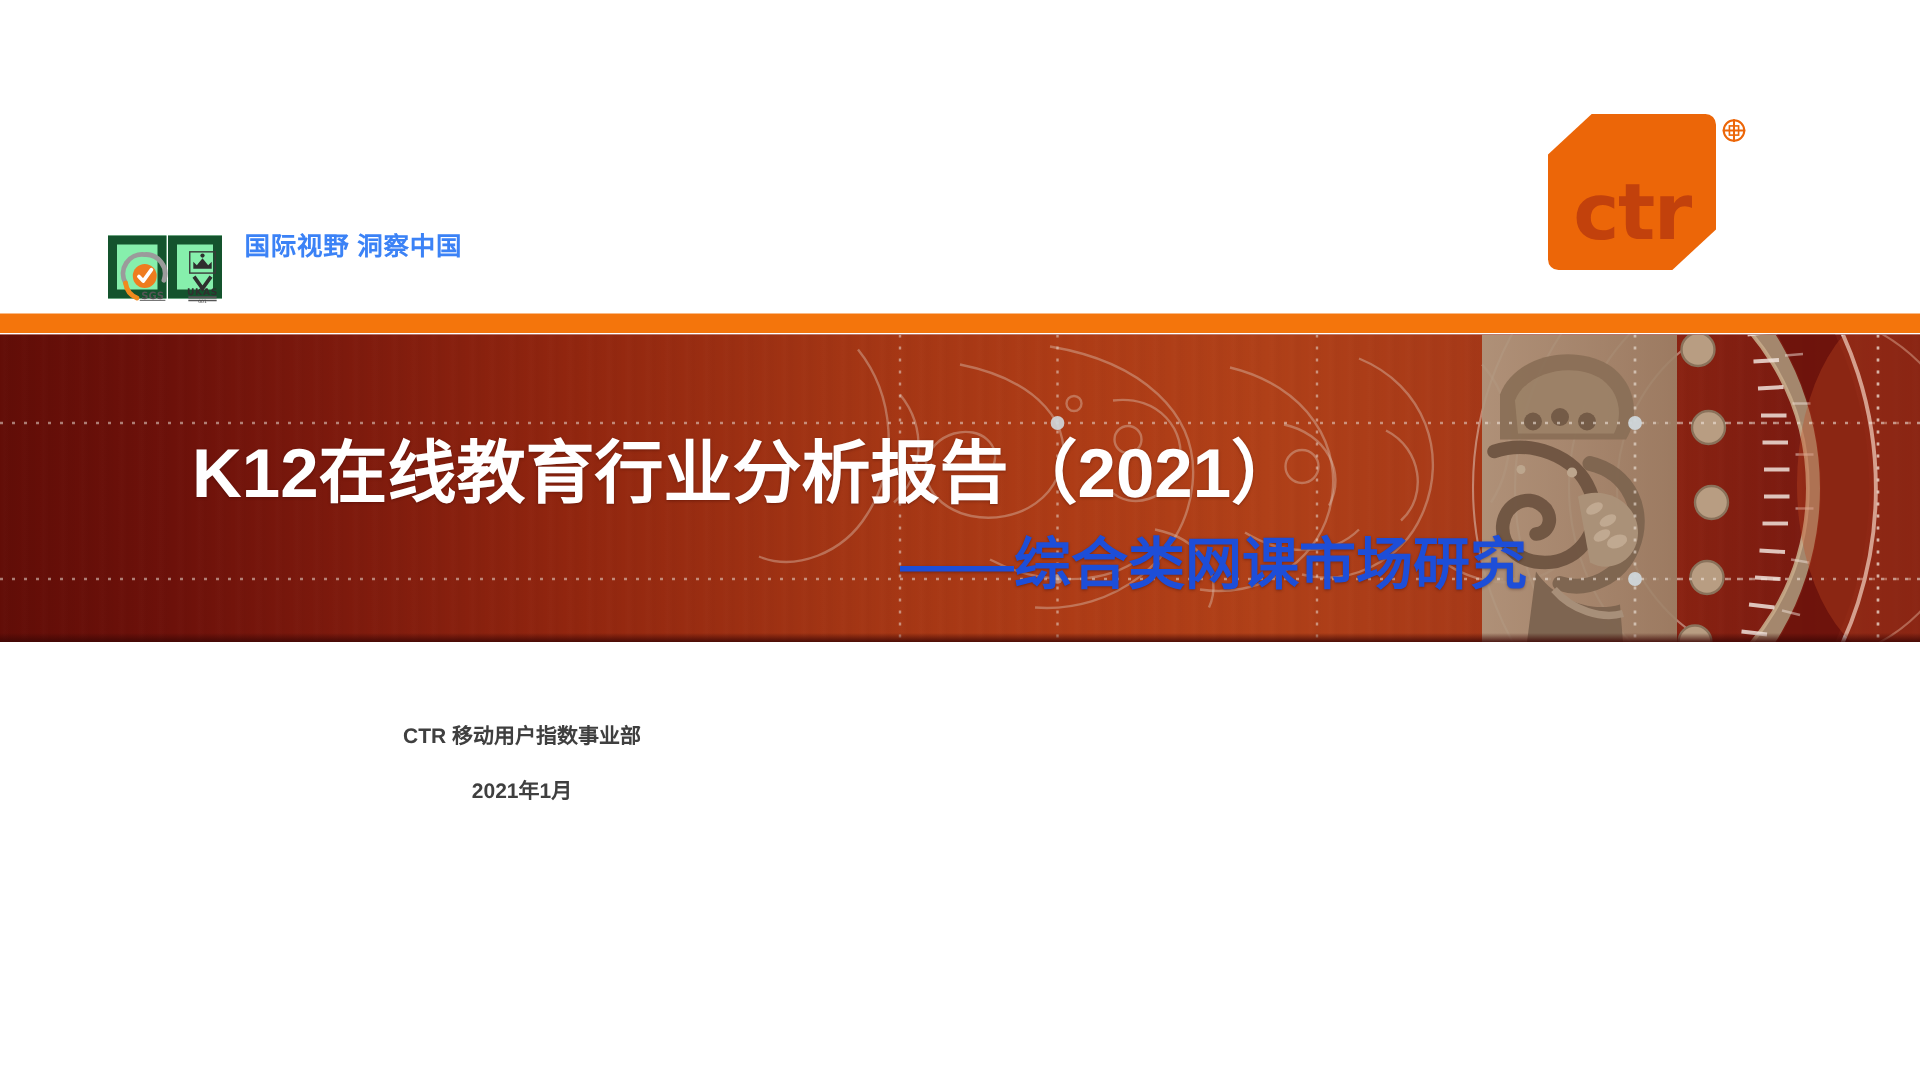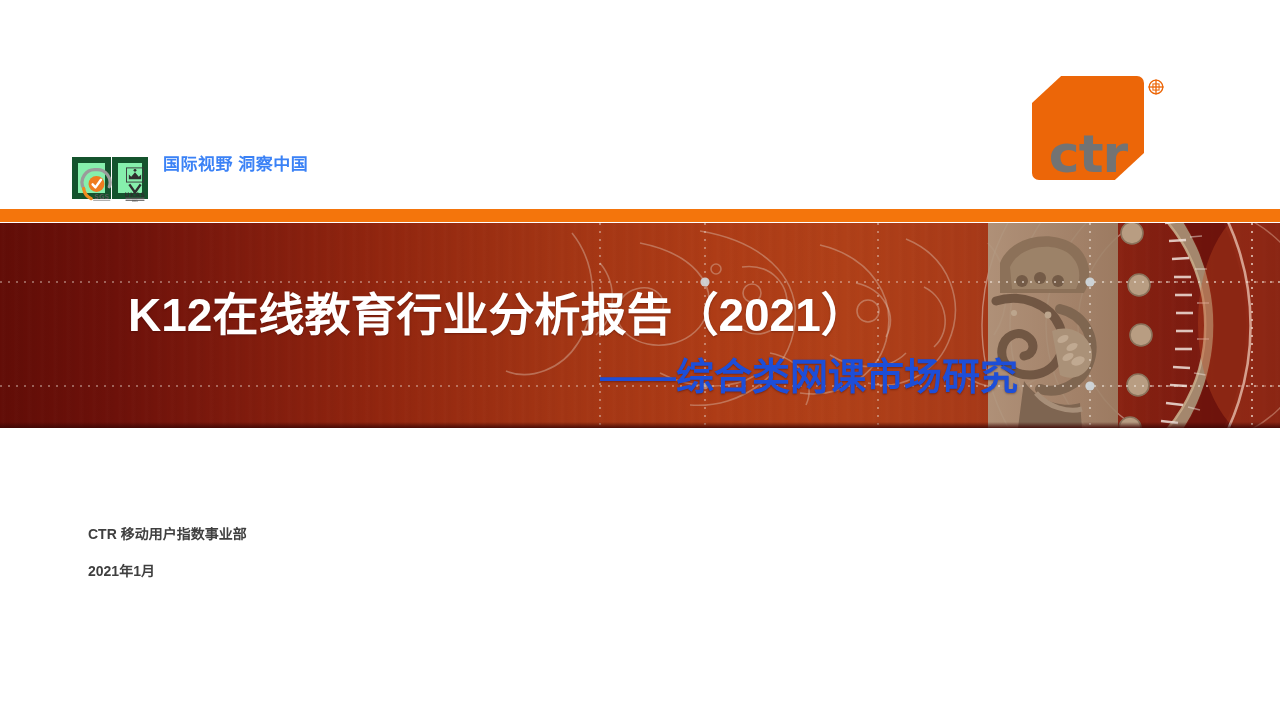--- a/index.html
+++ b/index.html
@@ -46,22 +46,23 @@
     clip-path: polygon(26% 0%, 100% 0%, 100% 74%, 74% 100%, 0% 100%, 0% 26%);
   }
   .ctr-text {
     position: absolute;
     left: 0; top: 0;
     width: 112px;
     height: 104px;
     display: flex;
     align-items: flex-end;
     justify-content: center;
+    padding-bottom: 12px;
     box-sizing: border-box;
-    color: #737373;
+    color: #c2410c;
     font-size: 52px;
     font-weight: bold;
     letter-spacing: -1px;
     line-height: 1;
     font-family: "DejaVu Sans", "Liberation Sans", sans-serif;
   }
   .ctr-tm {
     position: absolute;
     left: 115px;
     top: 2px;
@@ -211,22 +212,23 @@
     font-weight: bold;
     white-space: nowrap;
     line-height: 1;
     text-shadow: 0 1px 2px rgba(40,4,2,.35);
   }
 
   
   .footer {
     position: absolute;
     left: 88px;
-    top: 516px;
+    top: 472px;
     width: 520px;
+    text-align: center;
   }
   .footer-line {
     color: #3f3f3f;
     font-size: 14px;
     font-weight: bold;
     line-height: 37px;
     white-space: nowrap;
   }
 </style>
 </head>

